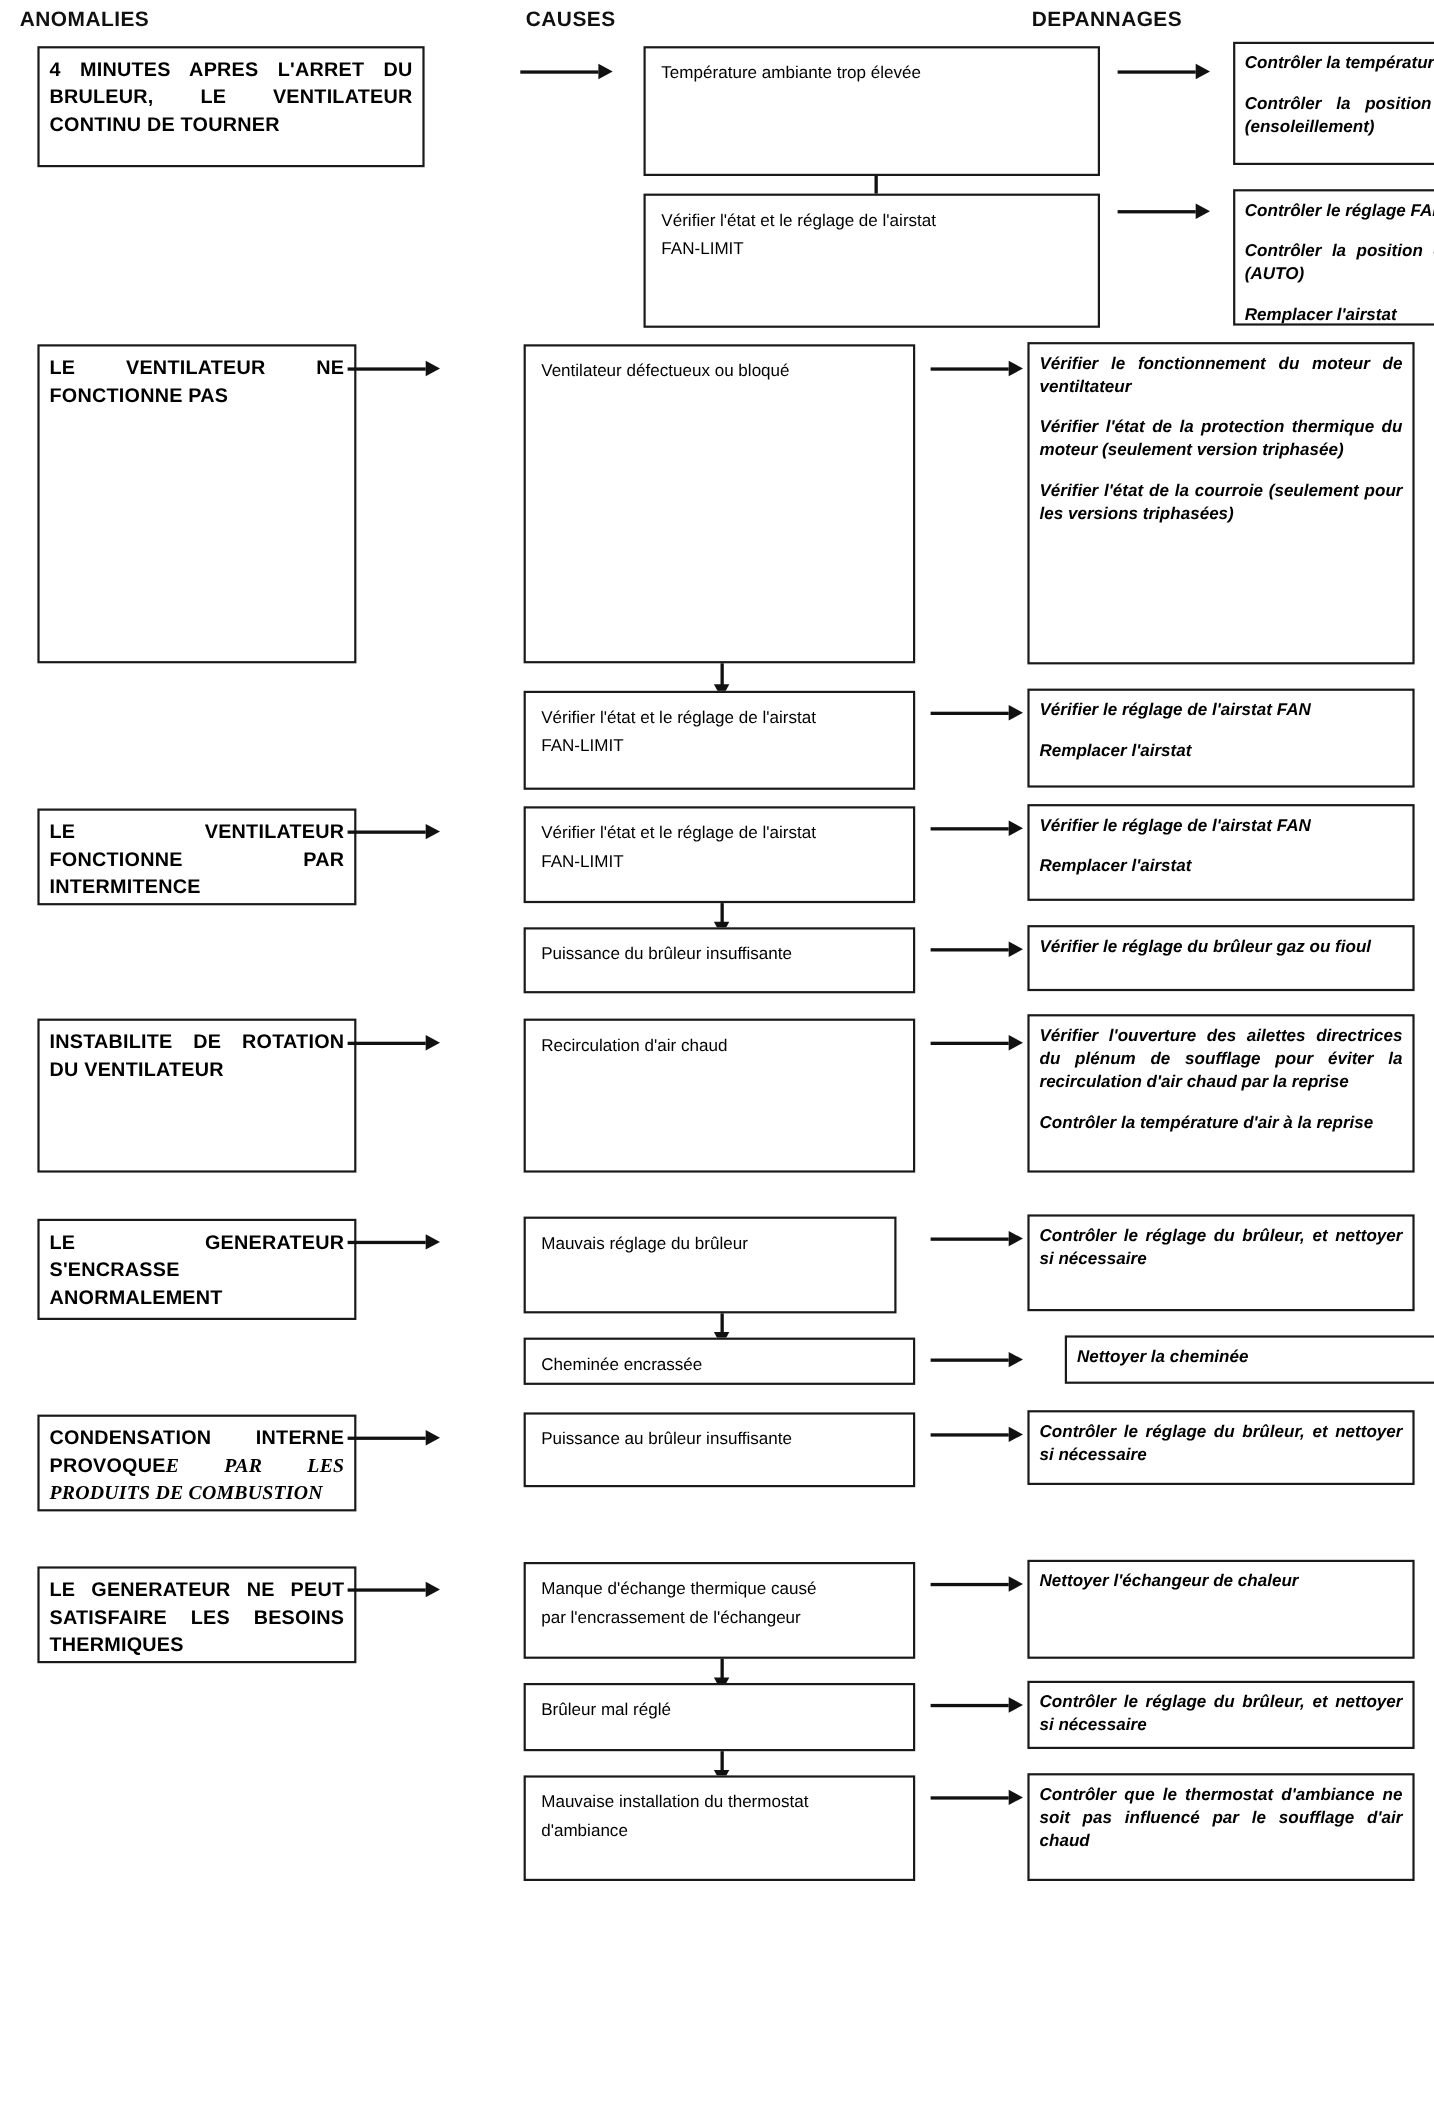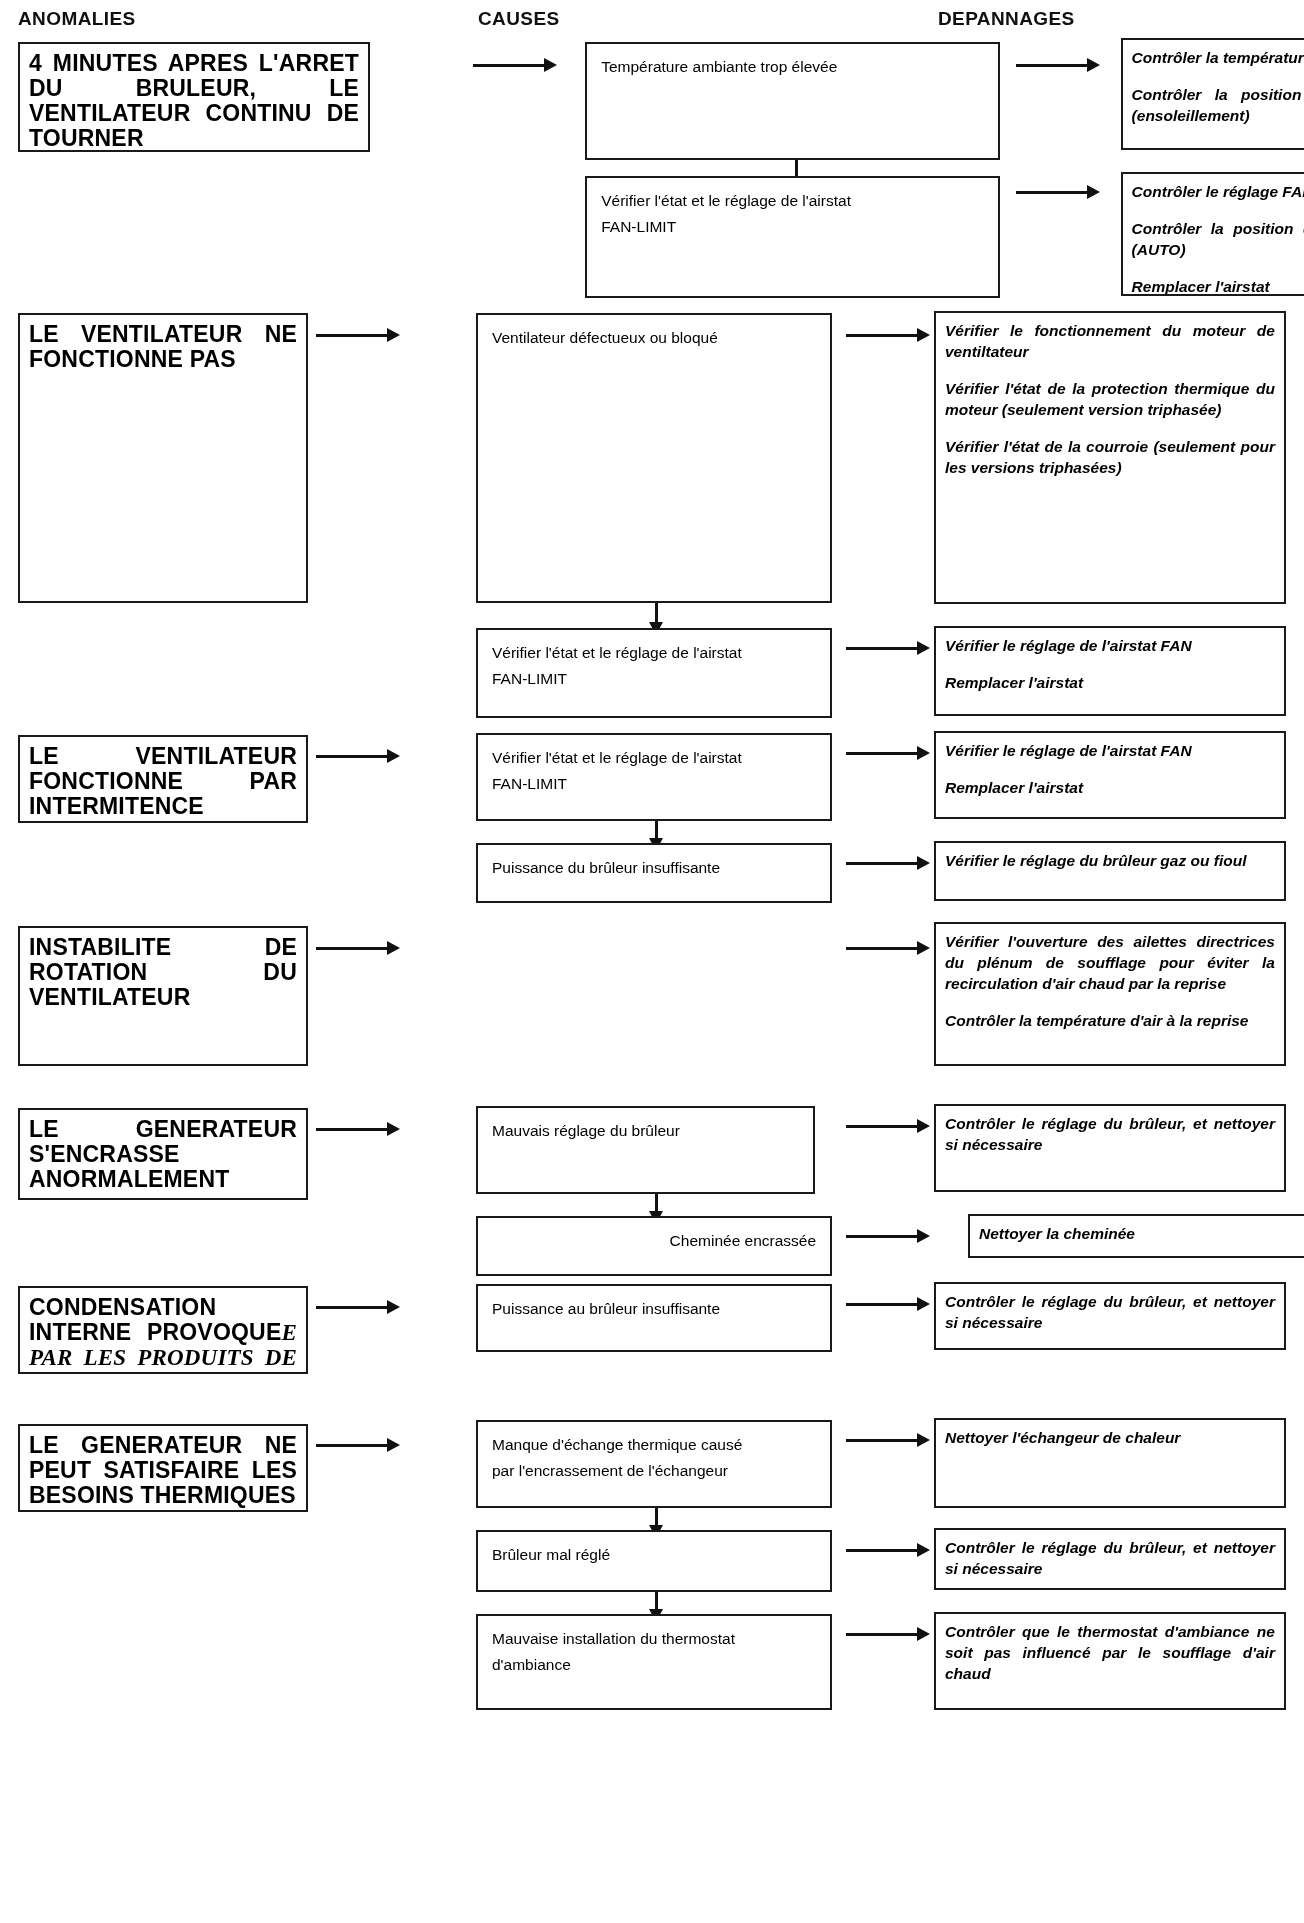--- a/index.html
+++ b/index.html
@@ -40,26 +40,27 @@
     position: absolute;
     border: 2px solid #1a1a1a;
     background: #ffffff;
     box-sizing: border-box;
     padding: 7px 9px 6px 9px;
     overflow: hidden;
   }
 
   
   .box.anomaly {
-    font-size: 23px;
+    font-size: 18px;
     font-weight: 600;
     line-height: 25px;
     text-align: justify;
     text-align-last: left;
     letter-spacing: 0.2px;
+    margin-left: 16px;
   }
   .box.anomaly p {
     margin: 0;
     text-align: justify;
     text-align-last: left;
   }
 
   
   .box.cause {
     font-size: 15.5px;
@@ -263,20 +264,23 @@
   </div>
 
   <div class="box remedy" style="left: 934px; top: 841px; width: 351.938px; height: 60px;">
     <p class="nojust">Vérifier le réglage du brûleur gaz ou fioul</p>
   </div>
   <div class="harrow" style="left:316px; top:940px; width:84px;">
     <div class="shaft" style="width:71px;"></div>
       <div class="head" style="left:71px;"></div>
   </div>
 
+  <div class="box cause" style="left: 476px; top: 926px; width: 356.1px; height: 140px;">
+    <p>Recirculation d'air chaud</p>
+  </div>
   <div class="harrow" style="left: 845.596px; top: 940px; width: 84px;">
     <div class="shaft" style="width:71px;"></div>
       <div class="head" style="left:71px;"></div>
   </div>
 
   <div class="box remedy" style="left: 934px; top: 922px; width: 351.938px; height: 144px;">
     <p>Vérifier l'ouverture des ailettes directrices du plénum de soufflage pour éviter la recirculation d'air chaud par la reprise</p>
     <p>Contrôler la température d'air à la reprise</p>
   </div>
 
@@ -298,21 +302,21 @@
 
   <div class="box remedy" style="left: 934px; top: 1104px; width: 351.938px; height: 88px;">
     <p>Contrôler le réglage du brûleur, et nettoyer si nécessaire</p>
   </div>
 
   <div class="varrow" style="left: 648.115px; top: 1194px; height: 30px;">
     <div class="shaft" style="height:18px;"></div>
       <div class="head" style="top:17px;"></div>
   </div>
 
-  <div class="box cause" style="left: 476px; top: 1216px; width: 356.1px; height: 60px; text-align: right;">
+  <div class="box cause" style="left: 476px; top: 1216px; width: 356.1px; height: 43px;">
     <p>Cheminée encrassée</p>
   </div>
   <div class="harrow" style="left: 845.596px; top: 1228px; width: 84px;">
     <div class="shaft" style="width:71px;"></div>
       <div class="head" style="left:71px;"></div>
   </div>
 
   <div class="box remedy" style="left: 934px; top: 1214px; width: 351.938px; height: 44px; margin-left: 34px;">
     <p class="nojust">Nettoyer la cheminée</p>
   </div>

